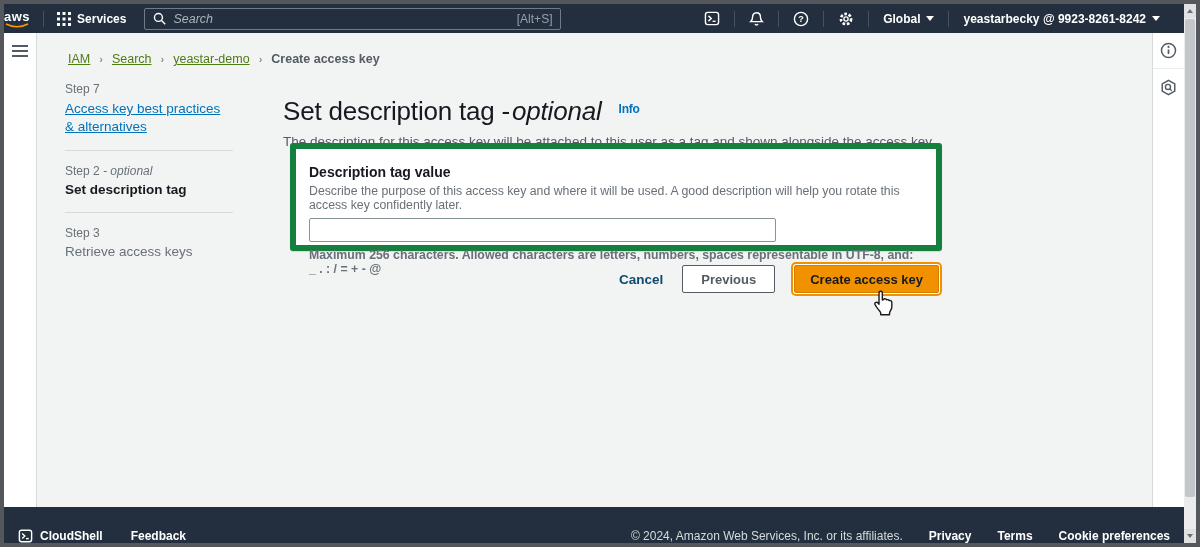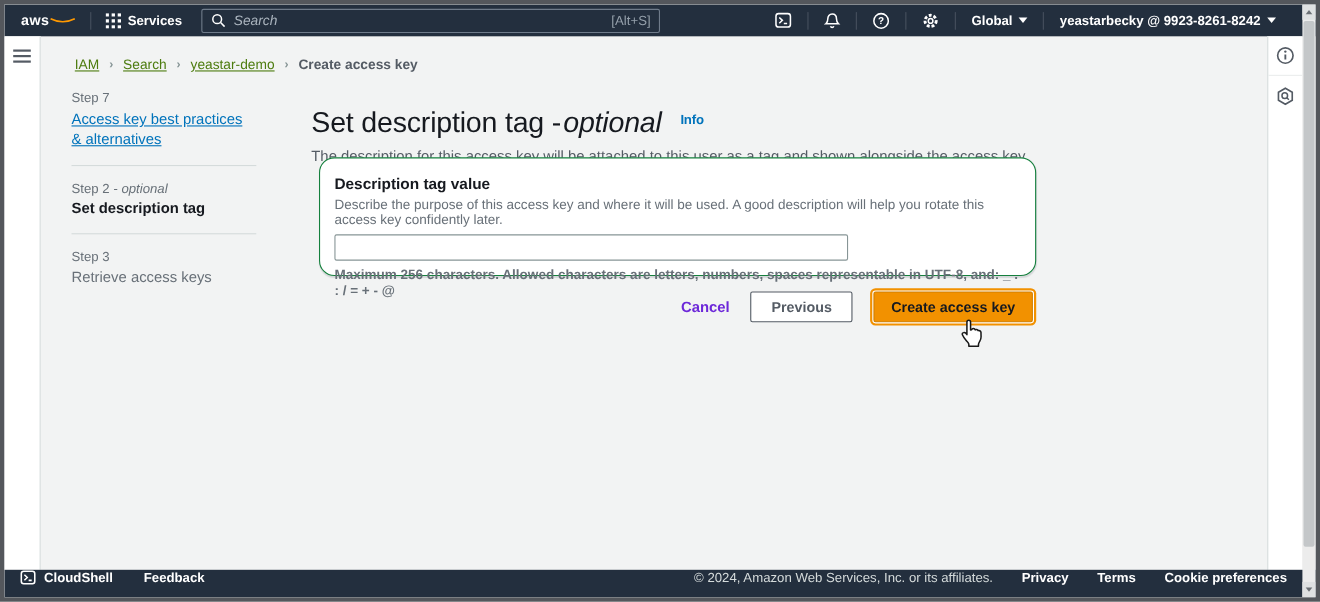--- a/index.html
+++ b/index.html
@@ -14,21 +14,21 @@
   .window {
     position:absolute; left:4px; top:4px; width:1192px; height:539px;
     background:#f2f3f3; overflow:hidden;
   }
 
   
   .topnav {
     position:absolute; top:0; left:0; width:100%; height:29px;
     background:#232f3e; display:flex; align-items:center; color:#fff;
   }
-  .aws-logo { margin-left:15px; display:flex; align-items:center; line-height:1; cursor:pointer; }
+  .aws-logo { display:flex; flex-direction:column; align-items:center; line-height:1; cursor:pointer; }
   .aws-logo .aws-word { font-weight:700; font-size:13px; letter-spacing:.5px; }
   .nav-vdiv { width:1px; height:16px; background:#46505e; margin:0 13px; }
   .services { display:flex; align-items:center; gap:6px; cursor:pointer; }
   .services span { font-size:12px; font-weight:700; }
   .searchbox {
     margin-left:18px; width:417px; height:22px;
     border:1px solid #6f7b8a; border-radius:2px;
     display:flex; align-items:center; padding:0 8px; gap:7px;
   }
   .searchbox .ph { font-size:12.5px; font-style:italic; color:#aab4be; }
@@ -58,22 +58,22 @@
   
   .scrollbar { position:absolute; right:0; top:0; width:12px; height:539px; background:#ececec; z-index:40; }
   .sb-btn { position:absolute; left:0; width:12px; height:14px; background:#dfe1e2; display:flex; align-items:center; justify-content:center; }
   .sb-up { top:0; } .sb-down { bottom:0; }
   .tri-up { width:0;height:0;border-left:3px solid transparent;border-right:3px solid transparent;border-bottom:4px solid #6b7075; }
   .tri-down { width:0;height:0;border-left:3px solid transparent;border-right:3px solid transparent;border-top:4px solid #6b7075; }
   .sb-thumb { position:absolute; left:1px; top:15px; width:10px; height:478px; background:#c4c7c9; border-radius:2px; }
 
   
   .bottombar {
-    position:absolute; left:0; bottom:0; width:100%; height:25px;
-    background:#232f3e; color:#fff; display:flex; align-items:flex-start; font-size:12px;
+    position:absolute; left:0; bottom:0; width:100%; height:36px;
+    background:#232f3e; color:#fff; display:flex; align-items:flex-end; font-size:12px;
   }
   .bb-cloudshell { display:flex; align-items:center; gap:7px; margin-left:14px; font-weight:700; cursor:pointer; }
   .bb-feedback { margin-left:28px; font-weight:700; cursor:pointer; }
   .bb-right { margin-left:auto; display:flex; align-items:center; gap:26px; margin-right:26px; }
   .bb-copy { color:#d5dbdb; }
   .bb-link { font-weight:700; cursor:pointer; }
 
   
   .breadcrumb {
     position:absolute; left:64px; top:48px;
@@ -94,38 +94,38 @@
 
   
   .page-head { position:absolute; left:279px; top:92px; width:660px; }
   .page-title { font-size:26px; font-weight:400; color:#16191f; letter-spacing:-.2px; }
   .page-title .opt { font-style:italic; margin-left:2px; }
   .info-link { font-size:12px; font-weight:700; color:#0073bb; margin-left:10px; vertical-align:7px; cursor:pointer; }
   .page-sub { margin-top:7px; font-size:13.5px; color:#545b64; }
 
   .card {
     position:absolute; left:286px; top:139px; width:652px; height:108px;
-    background:#fff; border:1px solid #15803d; border-radius:14px;
+    background:#fff; border:6px solid #15803d; border-radius:3px;
     box-shadow:0 1px 1px rgba(0,28,36,.12);
     padding:15px 14px 0 13px;
   }
   .field-label { font-size:14px; font-weight:700; color:#16191f; }
   .field-desc { margin-top:4px; font-size:12.3px; color:#687078; }
   .field-input {
     margin-top:6px; width:467px; height:24px;
     border:1px solid #879596; border-radius:2px; background:#fff;
     font-size:13px; color:#16191f; padding:0 6px; outline:none; display:block;
   }
   .field-constraint { margin-top:6px; font-size:12.3px; color:#687078;font-weight:bold; }
 
   .actions {
     position:absolute; top:261px; left:286px; width:652px;
     display:flex; align-items:center; justify-content:flex-end; gap:19px;
   }
-  .btn-cancel { font-size:13.5px; font-weight:700; color:#6d28d9; cursor:pointer; }
+  .btn-cancel { font-size:13.5px; font-weight:700; color:#0c4a6e; cursor:pointer; }
   .btn-previous {
     height:28px; padding:0 18px; background:#fff; border:1px solid #545b64;
     border-radius:2px; font-size:13px; font-weight:700; color:#545b64;
     font-family:"Liberation Sans",sans-serif; cursor:pointer;
   }
   .btn-create {
     height:28px; padding:0 15px; background:#f29100; border:1px solid #d07f00;
     border-radius:2px; font-size:13px; font-weight:700; color:#16191f;
     font-family:"Liberation Sans",sans-serif; cursor:pointer;
     box-shadow:0 0 0 1px #fff, 0 0 0 3px #f29100; margin-right:3px;

